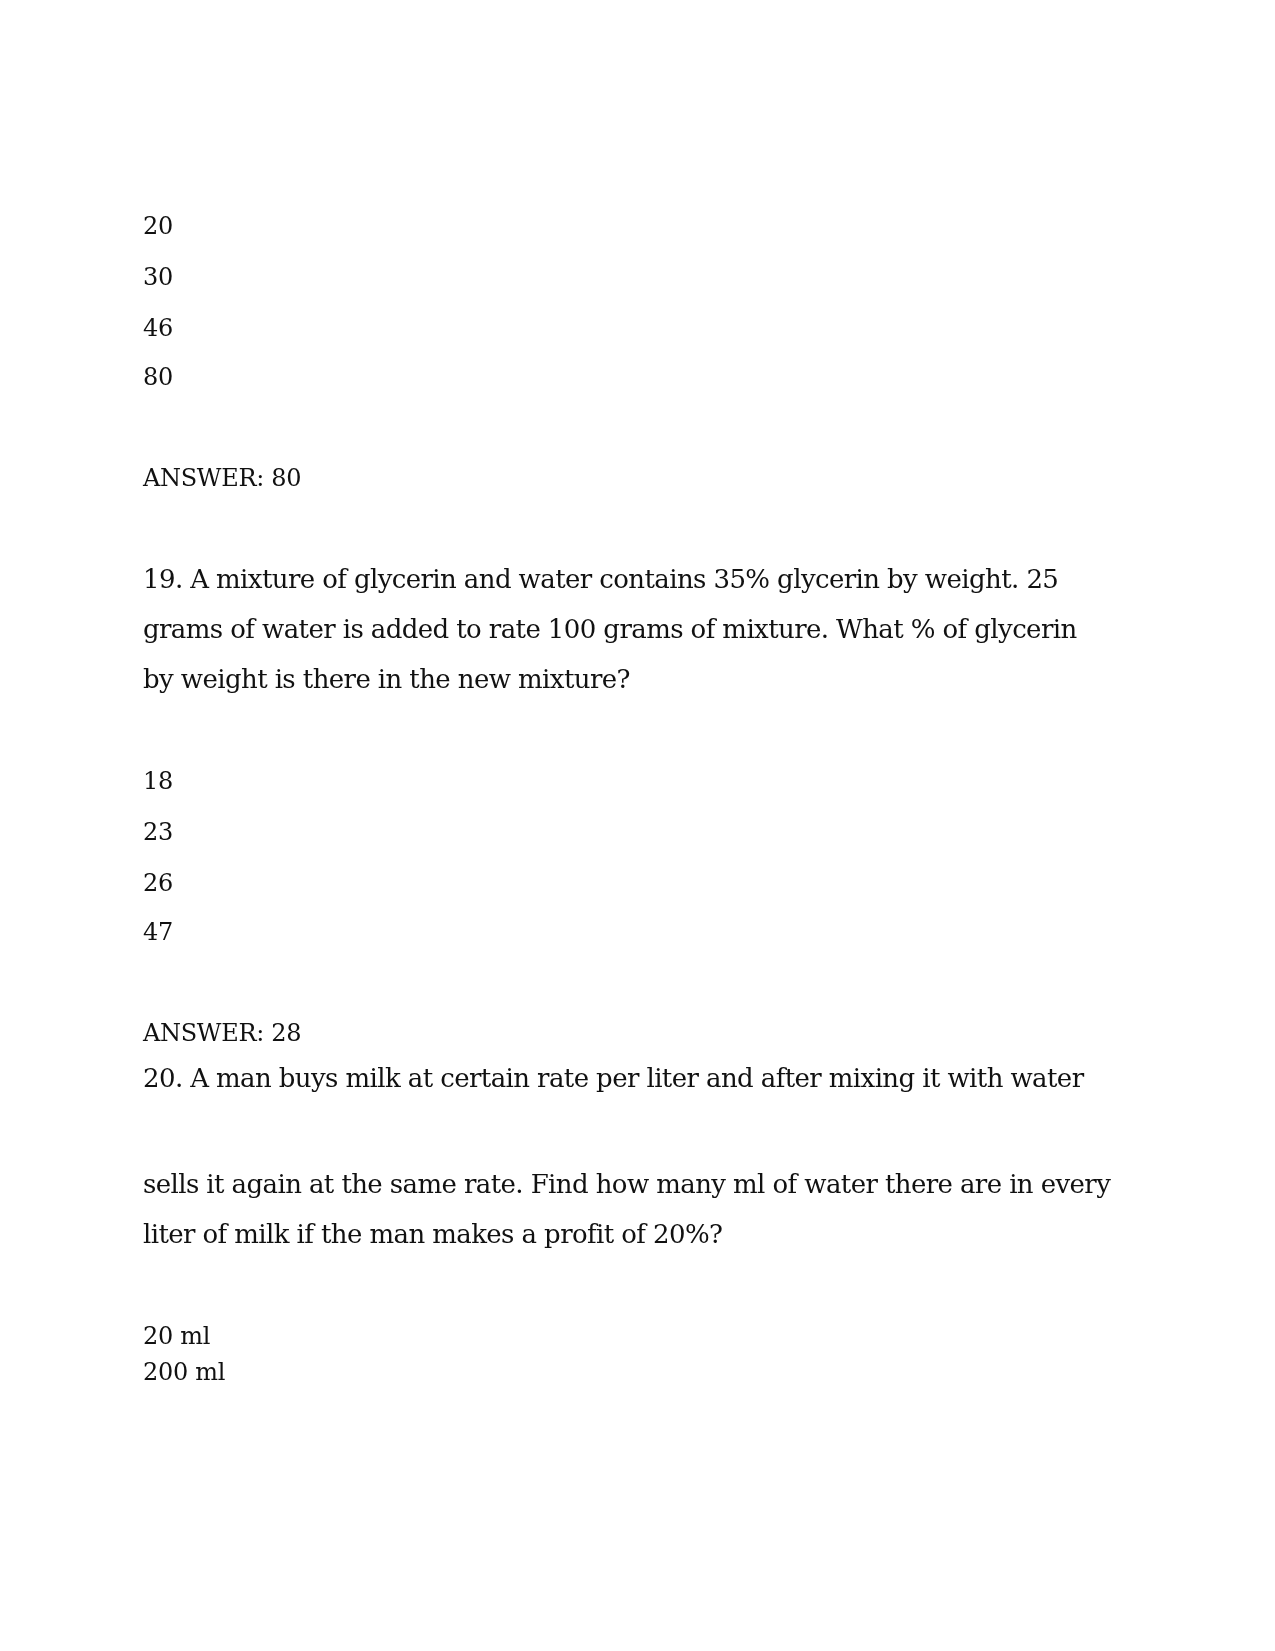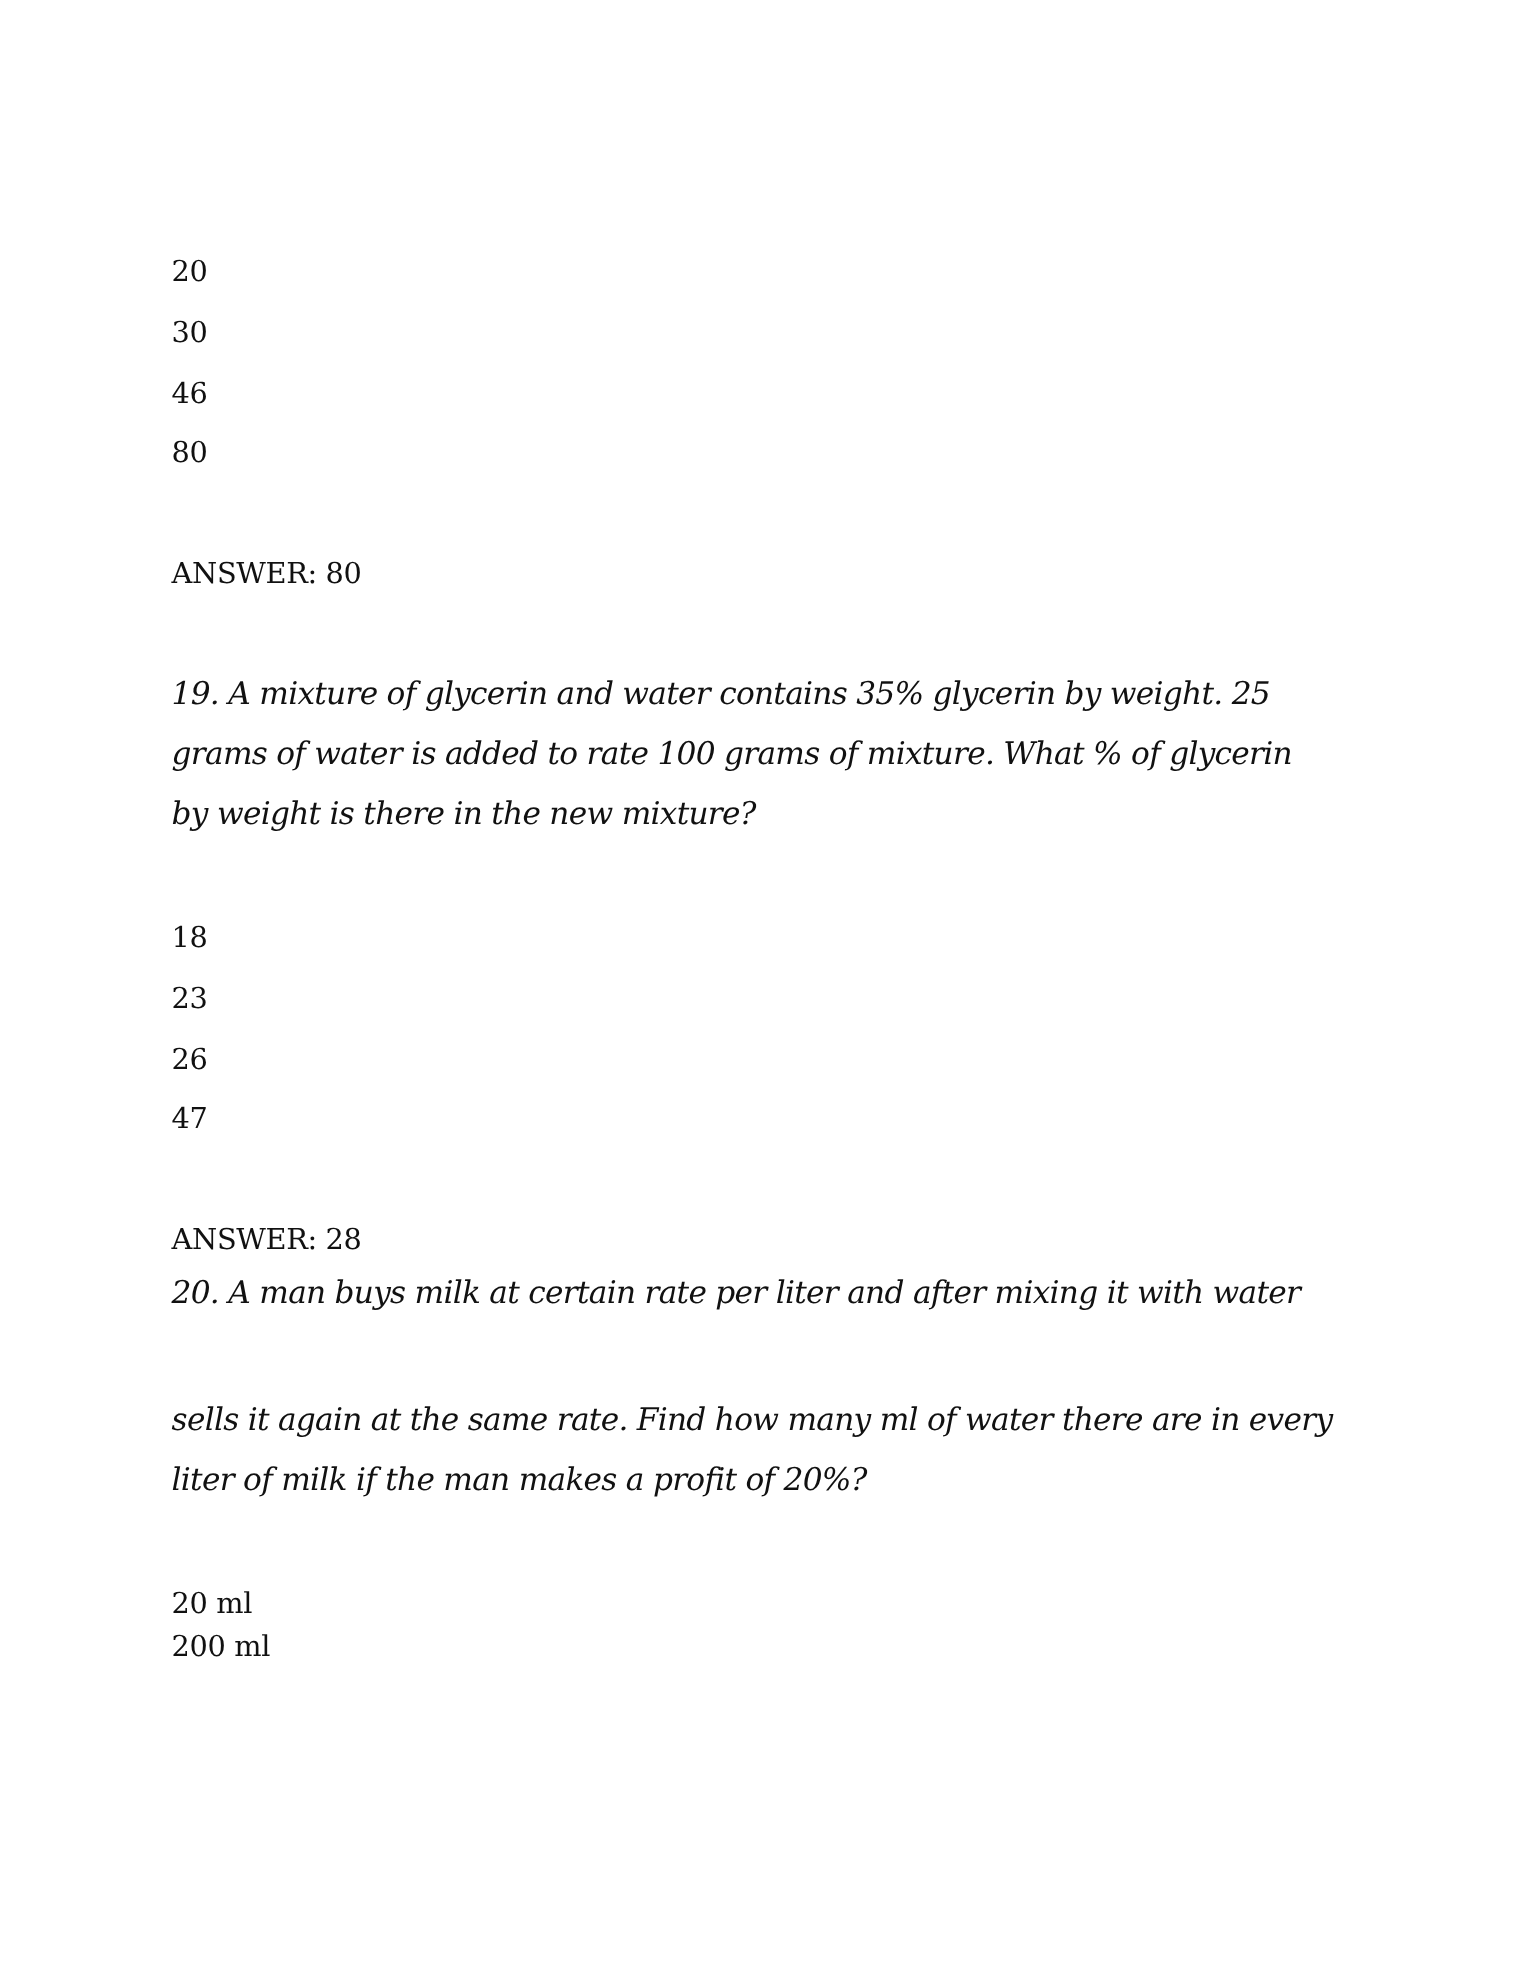--- a/index.html
+++ b/index.html
@@ -1,20 +1,20 @@
 <!DOCTYPE html>
 <html><head>
   <meta charset="utf-8">
   <style>
     html, body { margin: 0; padding: 0; background: #ffffff; }
     body { width: 1275px; height: 1651px; position: relative; overflow: hidden;
            font-family: "DejaVu Serif", "Liberation Serif", serif; color: #111111; }
     .line { position: absolute; left: 143px; font-size: 24px; line-height: 30px;
             white-space: nowrap; letter-spacing: -0.3px; }
-    .q { font-size: 26px; letter-spacing: -0.6px; font-style: italic; }
+    .q { font-size: 26px; letter-spacing: -0.6px; }
   </style>
 </head>
 <body>
 
 <div>
   <div>
     <div class="line" style="top:211px">20</div>
     <div class="line" style="top:262px">30</div>
     <div class="line" style="top:313px">46</div>
     <div class="line" style="top:362px">80</div>

